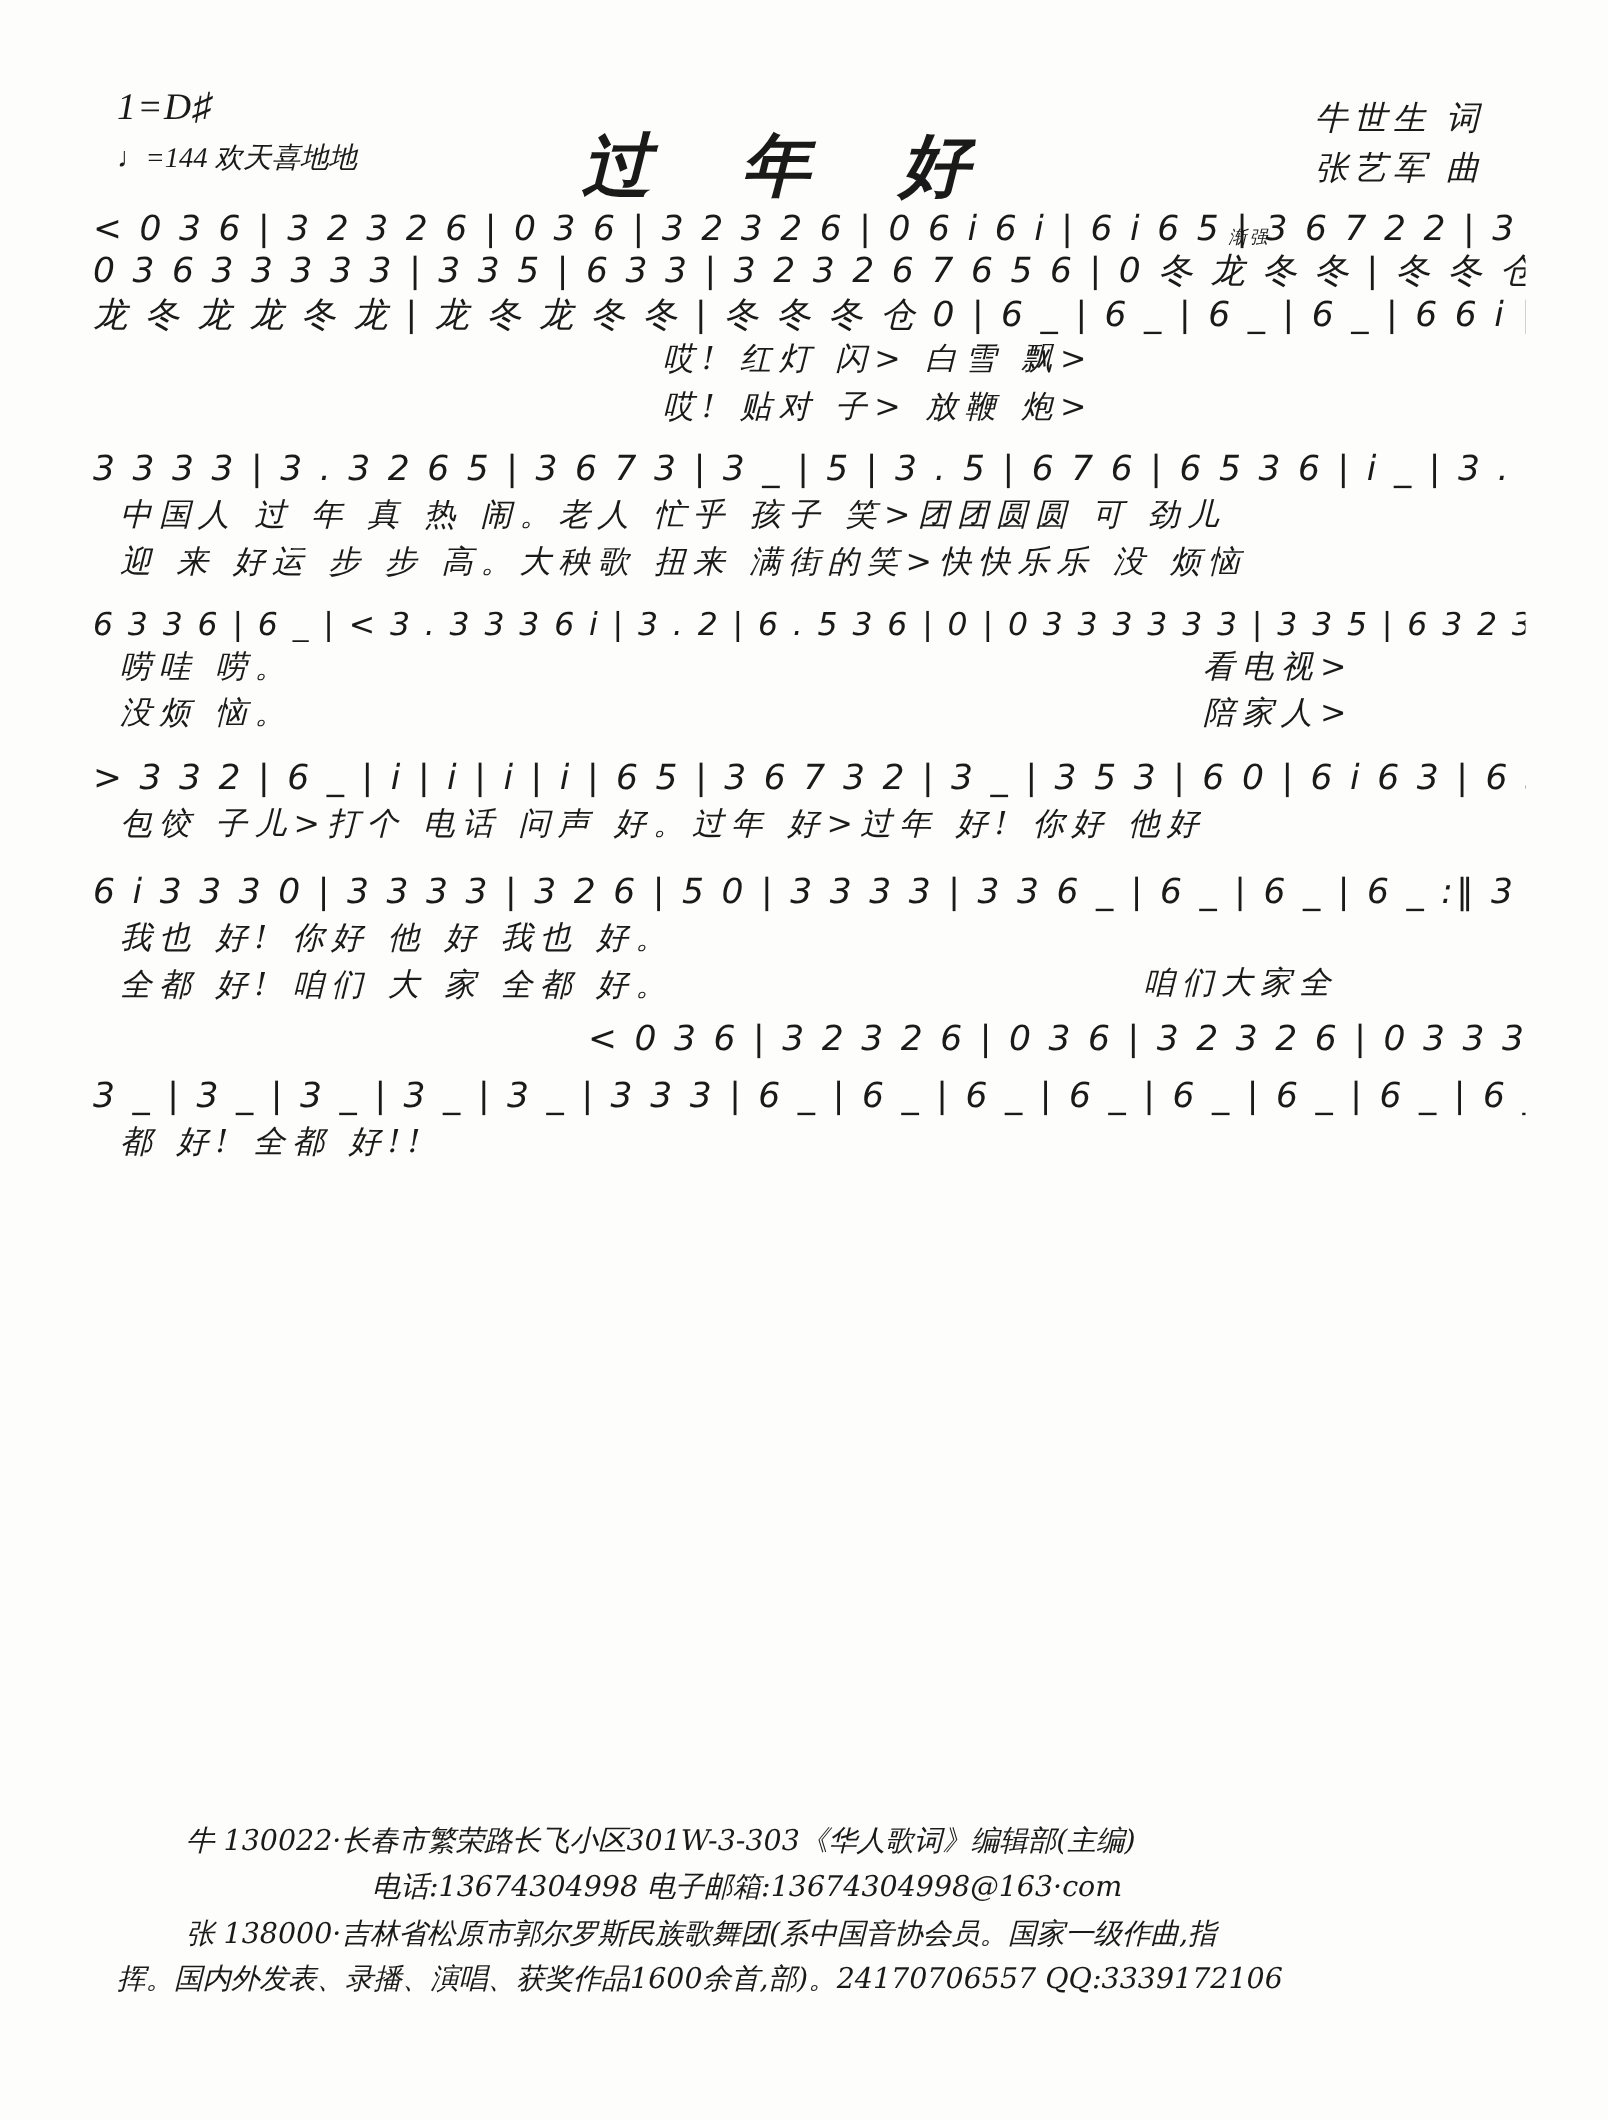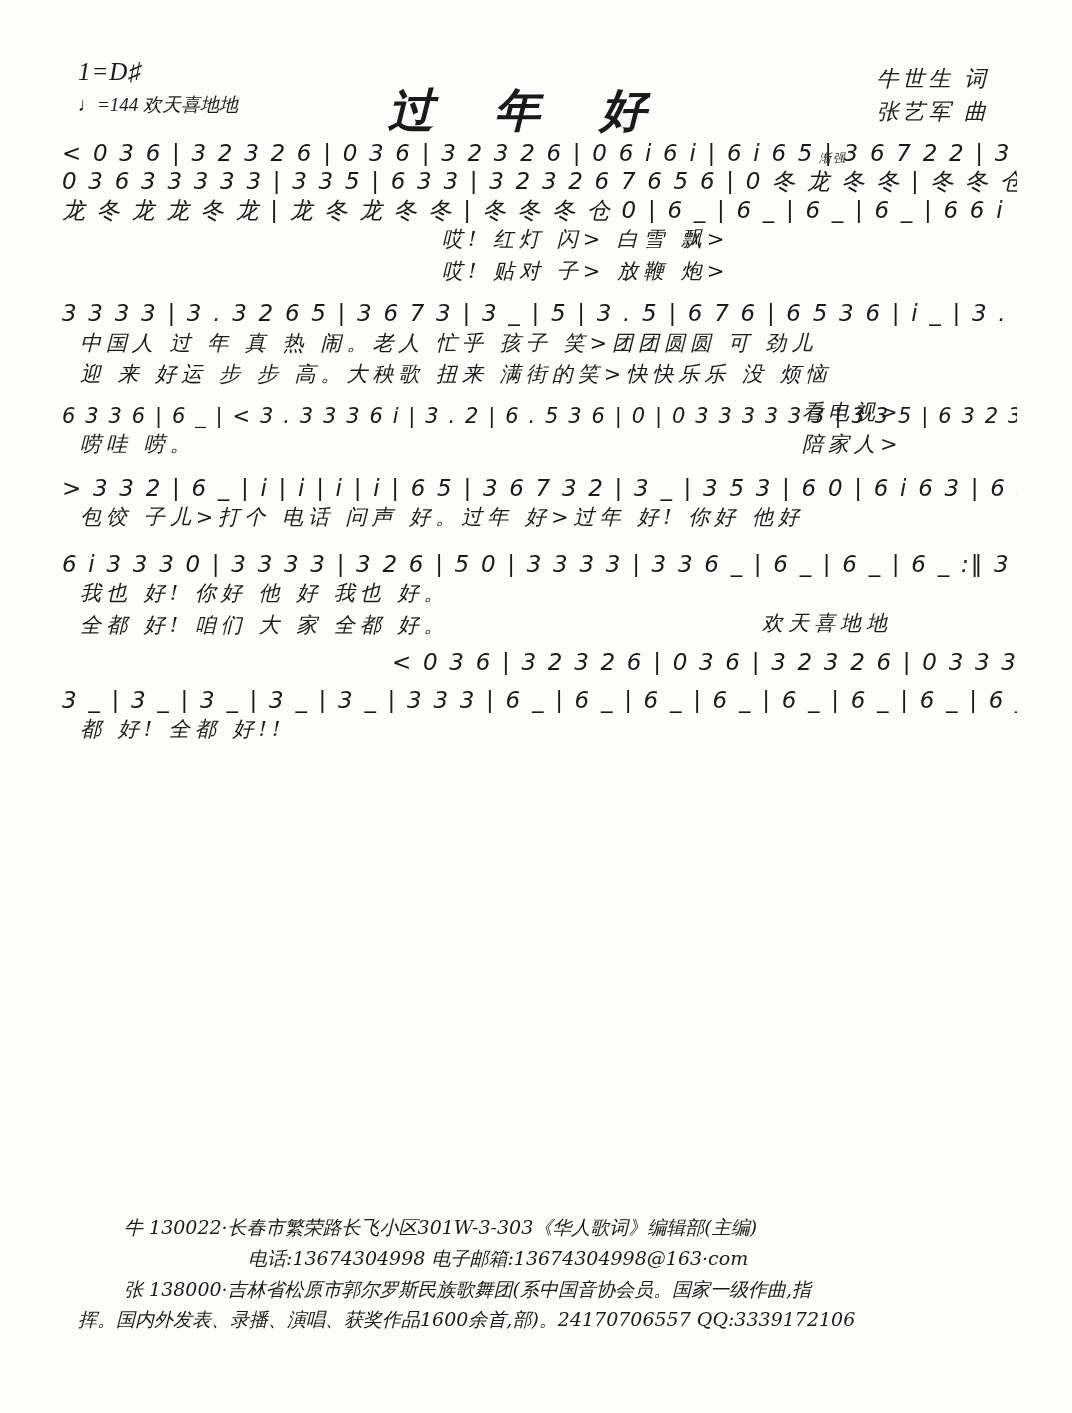--- a/index.html
+++ b/index.html
@@ -165,34 +165,35 @@
 
     <div class="sys" style="margin-top:14px;">
       <div class="notes">3 3 3 3 | 3 . 3 2 6 5 | 3 6 7 3 | 3 _ | 5 | 3 . 5 | 6 7 6 | 6 5 3 6 | i _ | 3 . 3 3 3 3 | 3 3 3 5 |</div>
       <div class="lyric ind-d">中国人 过 年  真 热 闹。老人   忙乎 孩子   笑&gt;团团圆圆 可 劲儿</div>
       <div class="lyric ind-d">迎 来 好运  步 步 高。大秧歌 扭来  满街的笑&gt;快快乐乐 没 烦恼</div>
     </div>
 
     <div class="sys" style="margin-top:14px;">
       <div class="notes small">6 3 3 6 | 6 _ | &lt; 3 . 3 3 3 6 i | 3 . 2 | 6 . 5 3 6 | 0 | 0 3 3 3 3 3 3 | 3 3 5 | 6 3 2 3 | 6 0 &gt; ‖: 6 3 3 |</div>
       <div class="lyric ind-d">唠哇 唠。</div>
+      <div class="lyric ind-d">没烦 恼。</div>
       <div class="lyric ind-b" style="margin-top:-62px;">看电视&gt;</div>
       <div class="lyric ind-b">陪家人&gt;</div>
     </div>
 
     <div class="sys" style="margin-top:16px;">
       <div class="notes">&gt; 3 3 2 | 6 _ | i | i | i | i | 6 5 | 3 6 7 3 2 | 3 _ | 3 5 3 | 6 0 | 6 i 6 3 | 6 3 0 | 3 3 3 . 3 3 6 |</div>
       <div class="lyric ind-d">包饺 子儿&gt;打个 电话  问声  好。过年   好&gt;过年  好!  你好 他好</div>
     </div>
 
     <div class="sys" style="margin-top:18px;">
       <div class="notes">6 i 3 3 3 0 | 3 3 3 3 | 3 2 6 | 5 0 | 3 3 3 3 | 3 3 6 _ | 6 _ | 6 _ | 6 _ :‖ 3 3 3 3 3 6 | i _ |</div>
       <div class="lyric ind-d">我也 好! 你好  他  好  我也   好。</div>
       <div class="lyric ind-d">全都 好! 咱们  大  家  全都   好。</div>
-      <div class="lyric ind-c" style="margin-top:-32px;">欢天喜地地</div>
+      <div class="lyric ind-c" style="margin-top:-32px;">咱们大家全</div>
     </div>
 
     <div class="sys" style="margin-top:10px;">
       <div class="notes indent-1">&lt; 0 3 6 | 3 2 3 2 6 | 0 3 6 | 3 2 3 2 6 | 0 3 3 3 3 3 | 3 3 3 3 3 5 | 3 6 3 5 5 | 6 5 6 &gt;</div>
     </div>
 
     <div class="sys" style="margin-top:12px;">
       <div class="notes">3 _ | 3 _ | 3 _ | 3 _ | 3 _ | 3 3 3 | 6 _ | 6 _ | 6 _ | 6 _ | 6 _ | 6 _ | 6 _ | 6 _ | 6 _ | 6 0 ‖</div>
       <div class="lyric ind-d">都  好!            全都  好!!</div>
     </div>

